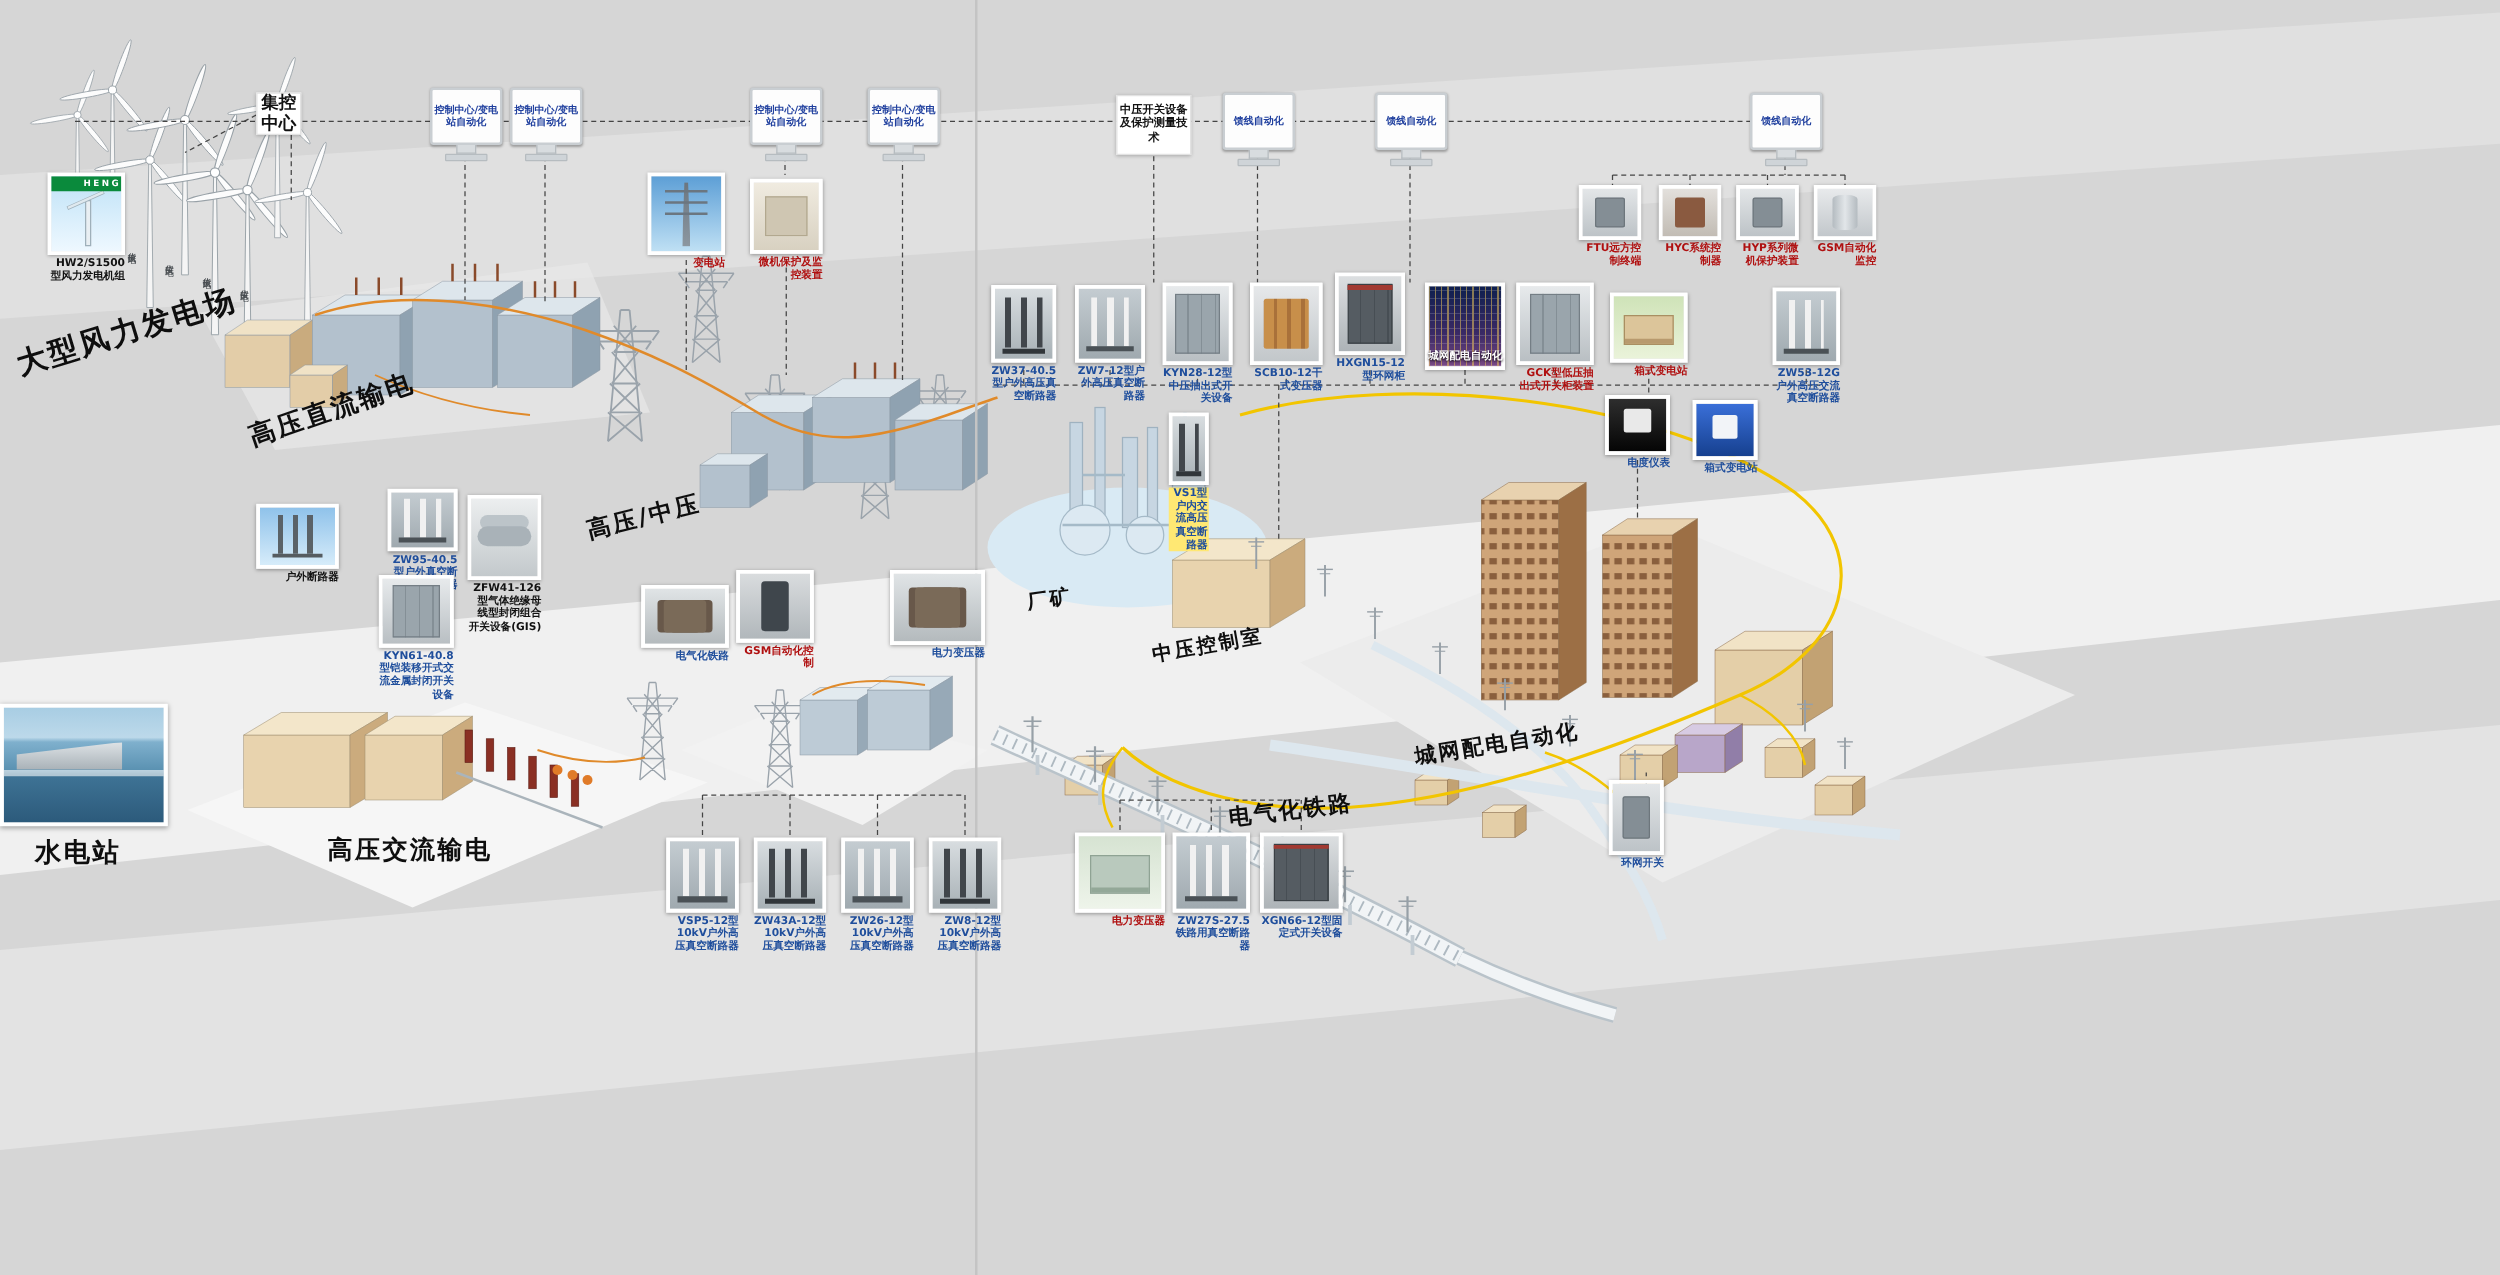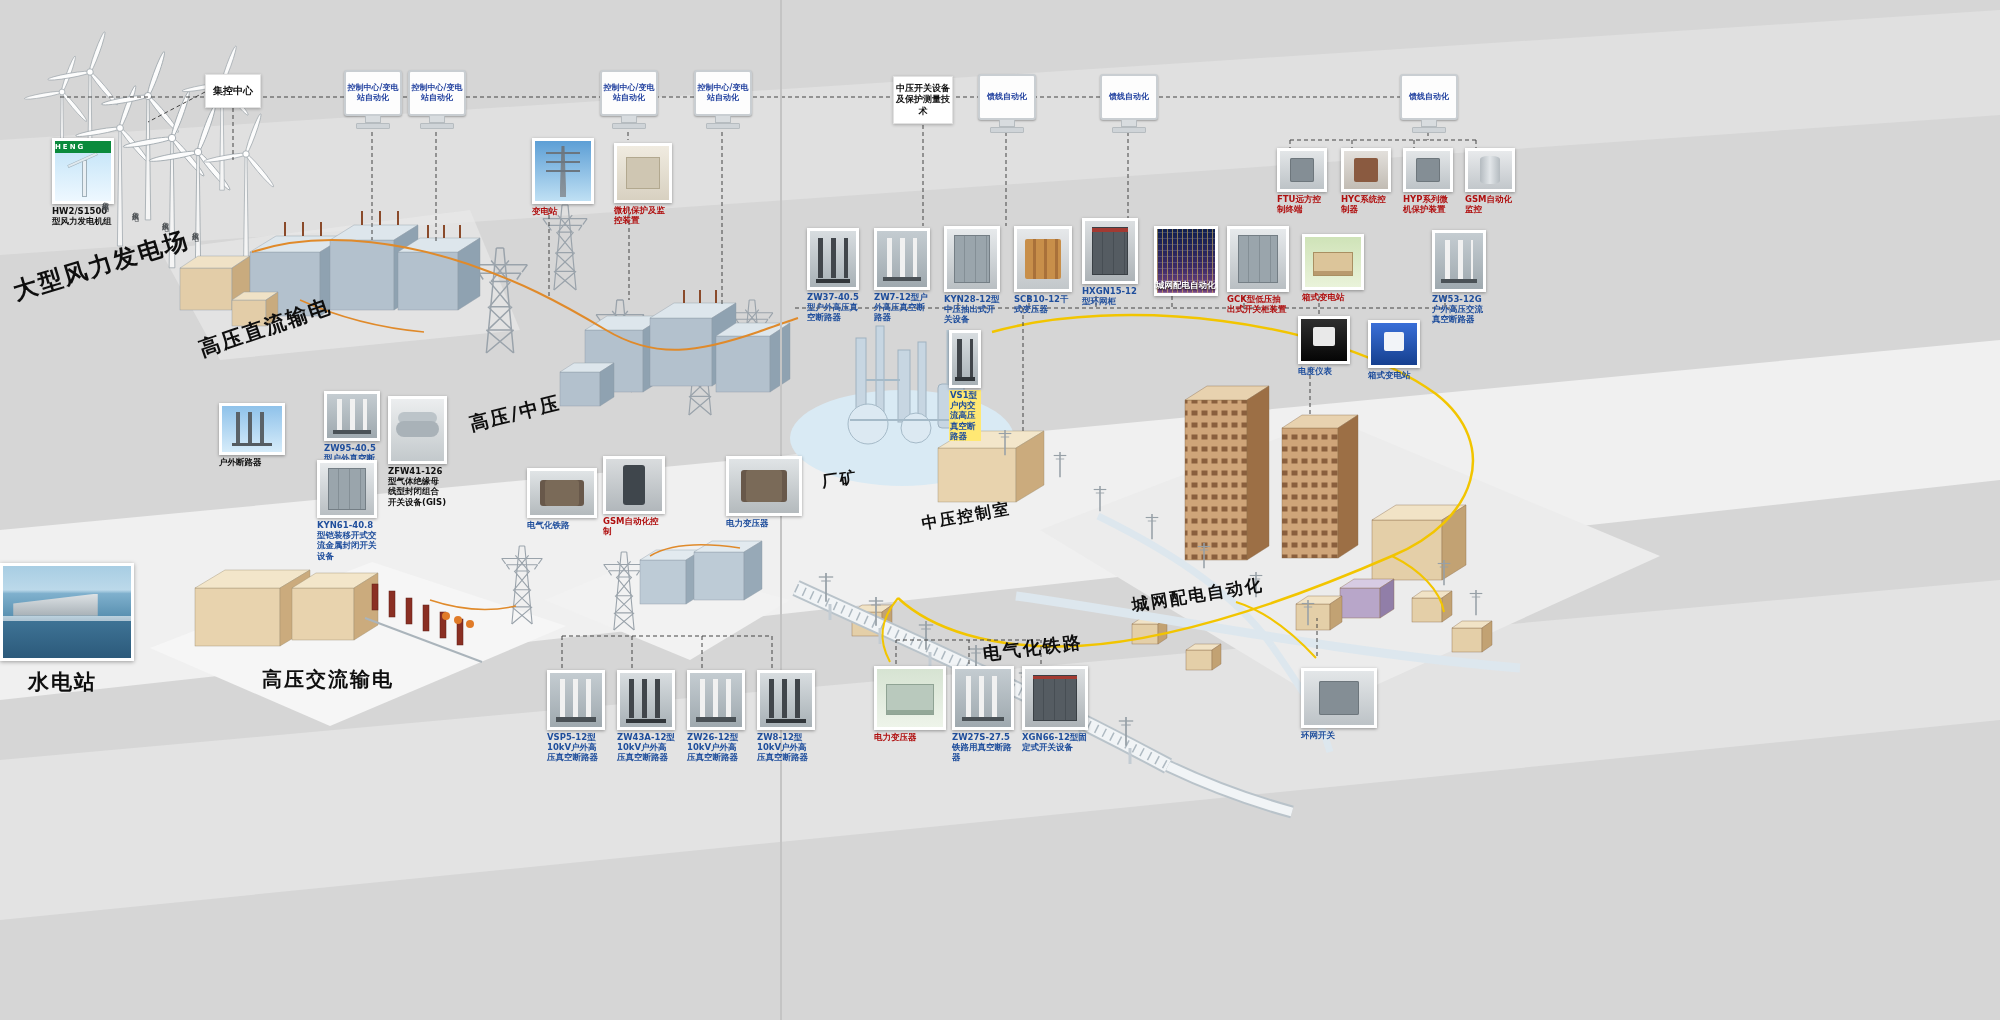--- a/index.html
+++ b/index.html
@@ -15,21 +15,21 @@
   
   .monitor{position:absolute;width:58px;}
   .monitor .screen{height:46px;background:#fdfdfd;border:2px solid #c9ced2;border-radius:3px;
                    display:flex;align-items:center;justify-content:center;padding:1px;box-sizing:border-box;
                    box-shadow:0 1px 2px rgba(0,0,0,.3);}
   .monitor .screen span{font-size:8px;font-weight:bold;color:#1f3f9e;text-align:center;line-height:1.2;}
   .monitor .neck{width:14px;height:6px;margin:0 auto;background:#d8dcdf;border:1px solid #b6bcc0;border-top:none;}
   .monitor .foot{width:32px;height:4px;margin:0 auto;background:#cfd4d8;border:1px solid #b6bcc0;border-radius:1px;}
 
   
-  .card{position:absolute;text-align:left;margin-left:14px;}
+  .card{position:absolute;text-align:right;}
   .thumb{position:relative;width:100%;border:3px solid #fff;box-sizing:border-box;
          box-shadow:0 1px 3px rgba(0,0,0,.35);overflow:hidden;background:#dfe2e4;}
   .thumb::before,.thumb::after{content:"";position:absolute;}
   .cap{margin-top:2px;font-size:8.5px;line-height:1.2;font-weight:bold;}
   .cap.blue{color:#1f4e9c}.cap.red{color:#b01010}.cap.black{color:#111}
   .cap.hl{background:#ffe873;display:inline-block;padding:0 1px;}
 
   .th-breaker-dark{background:linear-gradient(180deg,#d8dde0,#a8b1b6);}
   .th-breaker-dark::before{left:18%;right:18%;top:12%;bottom:16%;
       background:repeating-linear-gradient(90deg,#41464b 0 5px,rgba(0,0,0,0) 5px 13px);}
@@ -406,21 +406,21 @@
       <path d="M1317,656 V618"></path>
       <path d="M233,108 V160"></path>
         <path d="M205,92 L148,122"></path>
     </g>
 
     <line x1="781" y1="0" x2="781" y2="1020" stroke="#c4c4c4" stroke-width="2"></line>
   </svg>
 
   <div class="hydro"></div>
 
-  <div class="labelbox" style="left:205px;top:74px;width:56px;height:34px;font-size:10px">集控中心</div>
+  <div class="labelbox" style="left:205px;top:74px;width:36px;height:34px;font-size:14px">集控中心</div>
   <div class="labelbox" style="left:893px;top:76px;width:60px;height:48px;font-size:9px">中压开关设备及保护测量技术</div>
 
   <div class="monitor" style="left:344px;top:70px">
     <div class="screen">
         <span>控制中心/变电站自动化</span>
       </div>
     <div class="neck"></div>
       <div class="foot"></div>
   </div>
   <div class="monitor" style="left:408px;top:70px">
@@ -603,21 +603,21 @@
   </div>
   <div class="card" style="left:938px;top:666px;width:62px">
     <div class="thumb th-breaker-light" style="height:64px"></div>
     <div class="cap blue">ZW27S-27.5铁路用真空断路器</div>
   </div>
   <div class="card" style="left:1008px;top:666px;width:66px">
     <div class="thumb th-cabinet-dark" style="height:64px"></div>
     <div class="cap blue">XGN66-12型固定式开关设备</div>
   </div>
 
-  <div class="card" style="left:1287px;top:668px;width:76px">
+  <div class="card" style="left:1287px;top:624px;width:44px">
     <div class="thumb th-gray-device" style="height:60px"></div>
     <div class="cap blue">环网开关</div>
   </div>
 
   <div class="rlabel" style="left:14px;top:276px;font-size:24px;transform:rotate(-17deg)">大型风力发电场</div>
   <div class="rlabel" style="left:200px;top:336px;font-size:21px;transform:rotate(-19deg)">高压直流输电</div>
   <div class="rlabel" style="left:470px;top:412px;font-size:19px;transform:rotate(-14deg)">高压/中压</div>
   <div class="rlabel" style="left:28px;top:668px;font-size:21px">水电站</div>
   <div class="rlabel" style="left:262px;top:666px;font-size:20px">高压交流输电</div>
   <div class="rlabel" style="left:822px;top:472px;font-size:16px;transform:rotate(-8deg)">厂矿</div>

